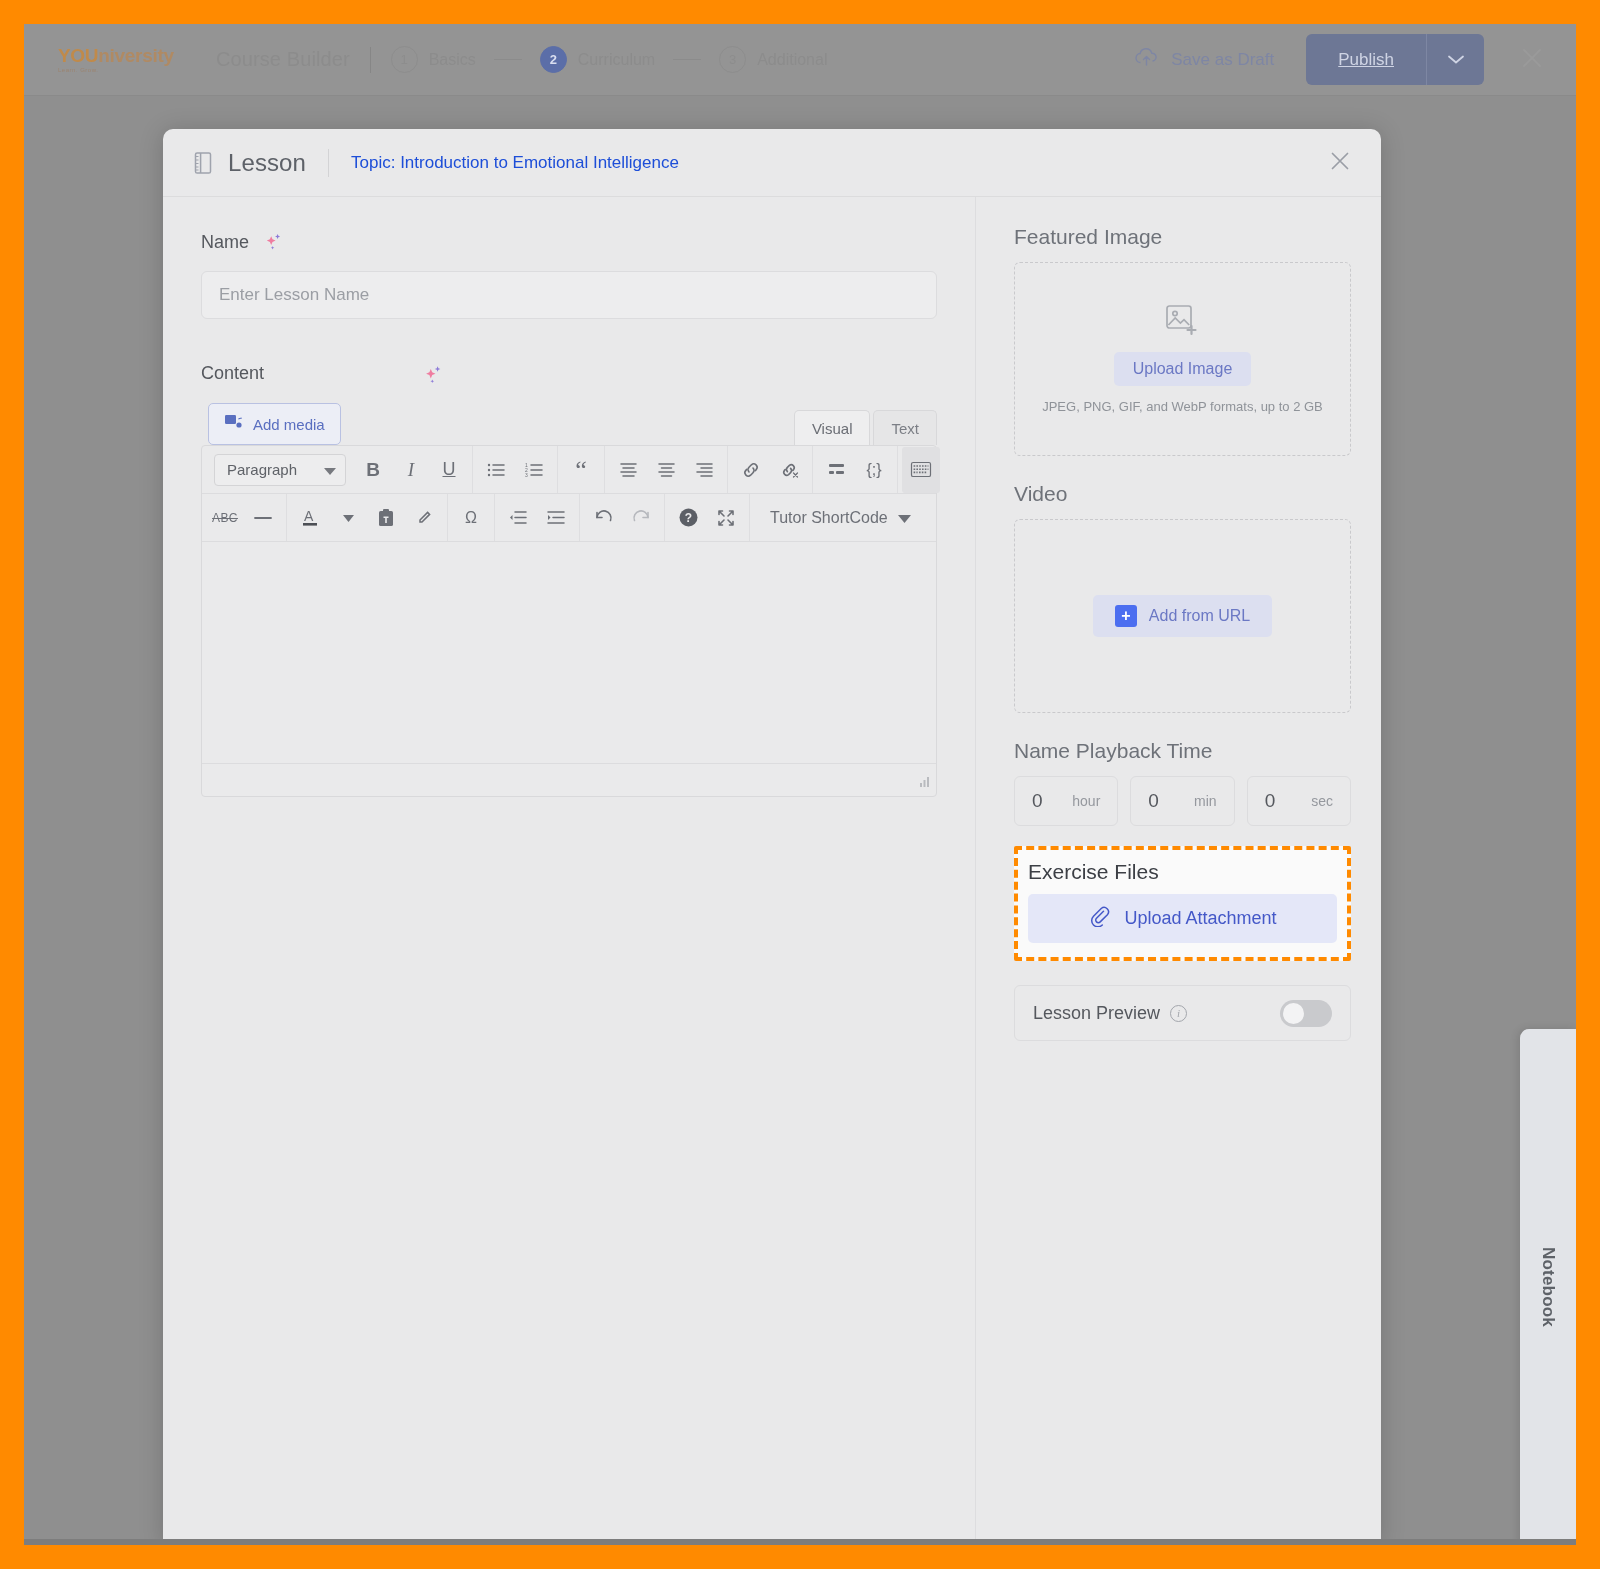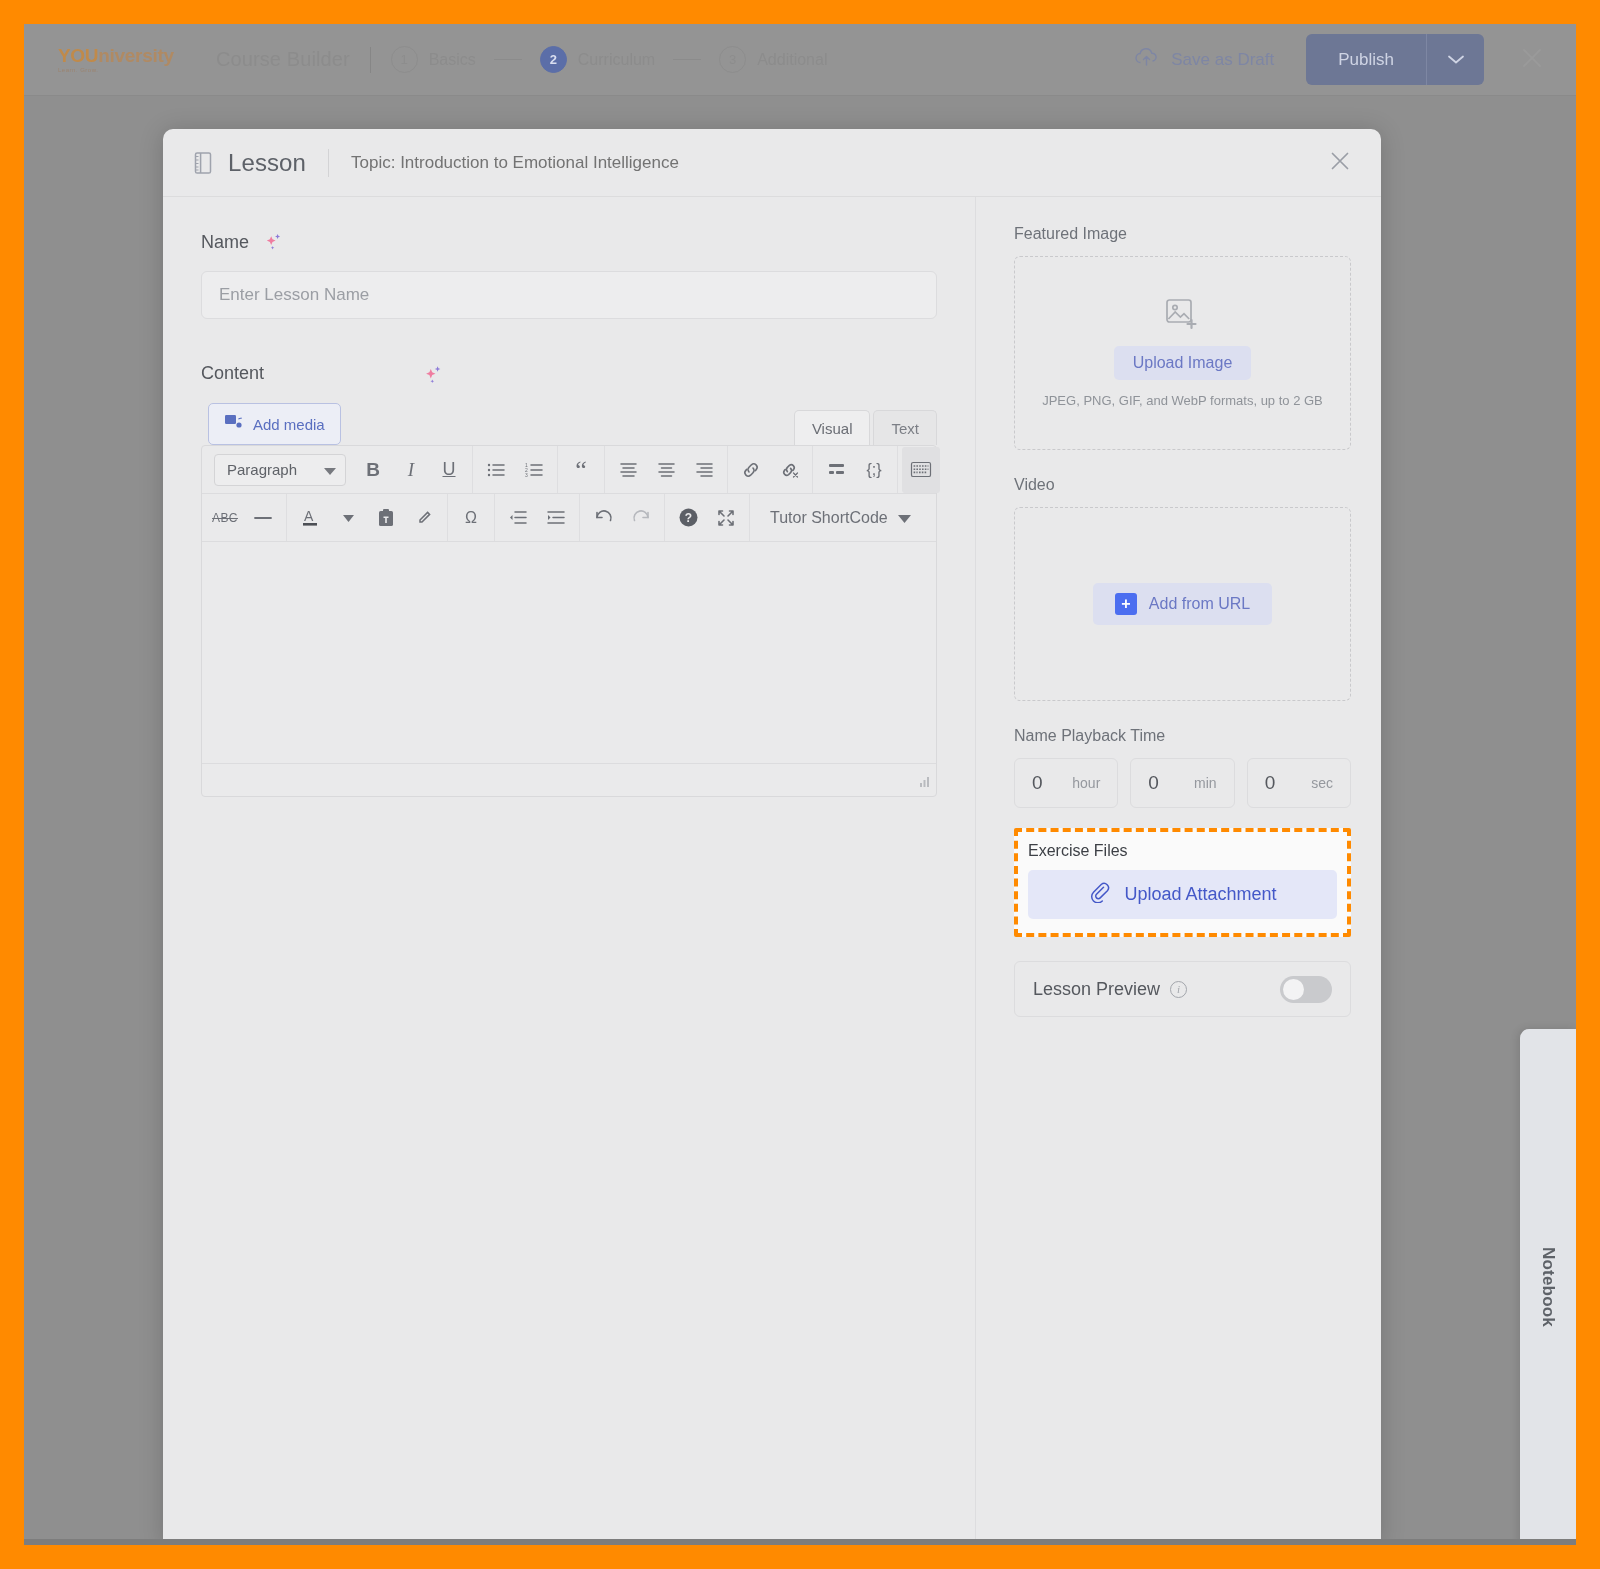--- a/index.html
+++ b/index.html
@@ -70,21 +70,21 @@
     display:flex; align-items:center; gap:11px;
     font-size:17px; color:#7e86a4; padding:12px 18px;
   }
   .publish-group {
     display:flex; align-items:stretch;
     background:#6d7795; border-radius:6px; overflow:hidden;
     margin-left:14px;
   }
   .publish-btn {
     padding:8px 32px; height:51px; display:flex; align-items:center;
-    color:#cfd4e4; font-size:17px;
+    color:#cfd4e4; font-size:17px;text-decoration:underline;
   }
   .publish-caret {
     width:58px; display:flex; align-items:center; justify-content:center;
     border-left:1px solid #7e87a3; color:#cfd4e4;
   }
   .topbar-close {
     margin-left:34px; color:#9a9a9a; display:flex; align-items:center;
   }
 
   
@@ -102,21 +102,21 @@
     height:68px; flex:0 0 68px;
     display:flex; align-items:center;
     border-bottom:1px solid #dcdcdd;
     padding:0 28px;
   }
   .lesson-icon { color:#9fa3ad; display:flex; align-items:center; }
   .modal-title {
     font-size:24px; color:#5d6168; margin-left:13px; letter-spacing:.1px;
   }
   .head-div { width:1px; height:28px; background:#d3d3d5; margin:0 22px; }
-  .modal-topic { font-size:17px; color:#737373; }
+  .modal-topic { font-size:17px; color:#1d4ed8; }
   .modal-close { margin-left:auto; color:#9a9ea6; cursor:pointer; }
 
   .modal-body { flex:1; display:flex; min-height:0; }
   .left-col {
     width:813px; flex:0 0 813px;
     padding:34px 38px 0 38px;
     border-right:1px solid #dddddf;
   }
   .right-col { flex:1; padding:28px 30px 0 38px; }
 
@@ -202,21 +202,21 @@
     height:222px; background:#eaeaeb;
     border-bottom:1px solid #dcdcde;
   }
   .editor-status {
     height:32px; display:flex; align-items:flex-end;
     justify-content:flex-end; padding:0 6px 3px 0;
     color:#b9bbbf;
   }
 
   
-  .rc-label { font-size:16px; color:#6e7279; margin-bottom:13px; }
+  .rc-label { font-size:21px; color:#6e7279; margin-bottom:13px; }
   .dropzone {
     border:1px dashed #c9c9cc; border-radius:6px;
     background:#e9e9ea;
     display:flex; flex-direction:column; align-items:center; justify-content:center;
   }
   .dz-featured { height:194px; }
   .dz-video { height:194px; }
   .upload-img-btn {
     background:#dcdff0; color:#6b78c4;
     border-radius:5px; padding:8px 19px; font-size:16px;

